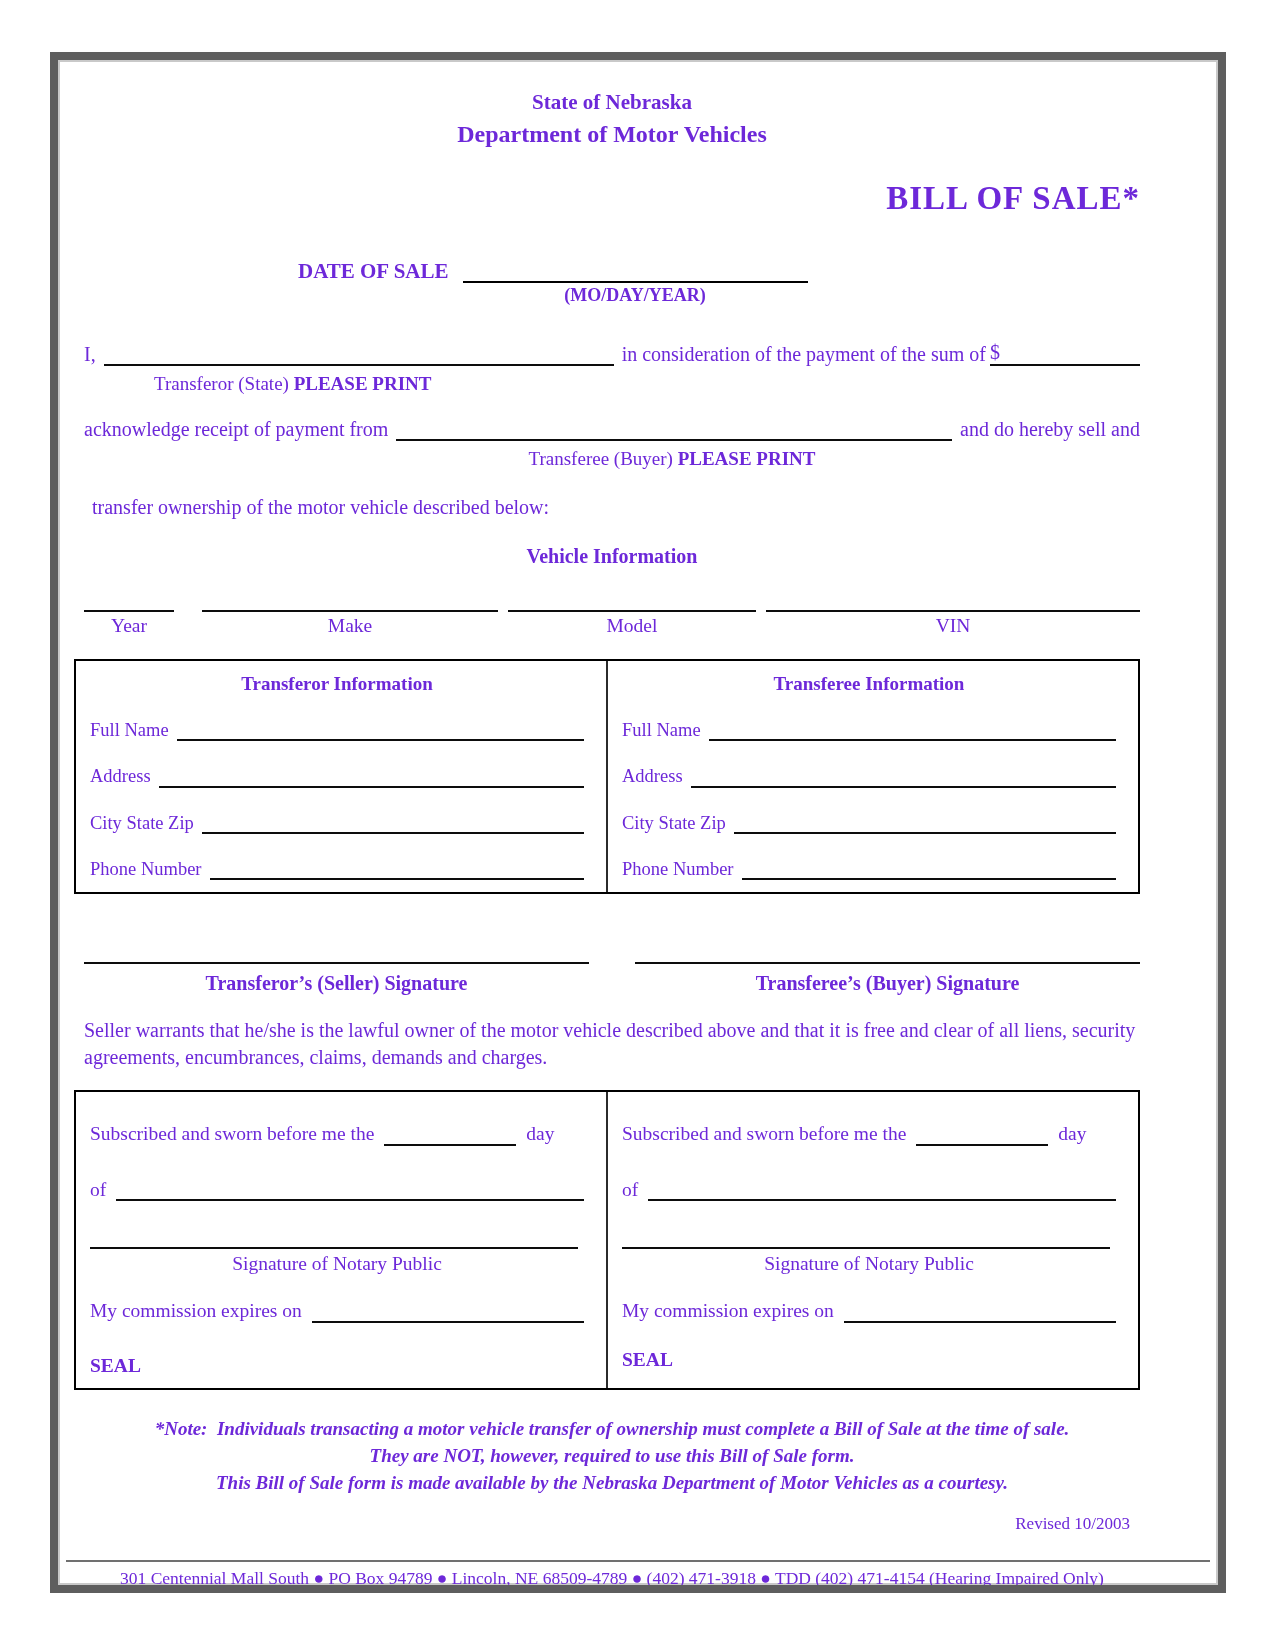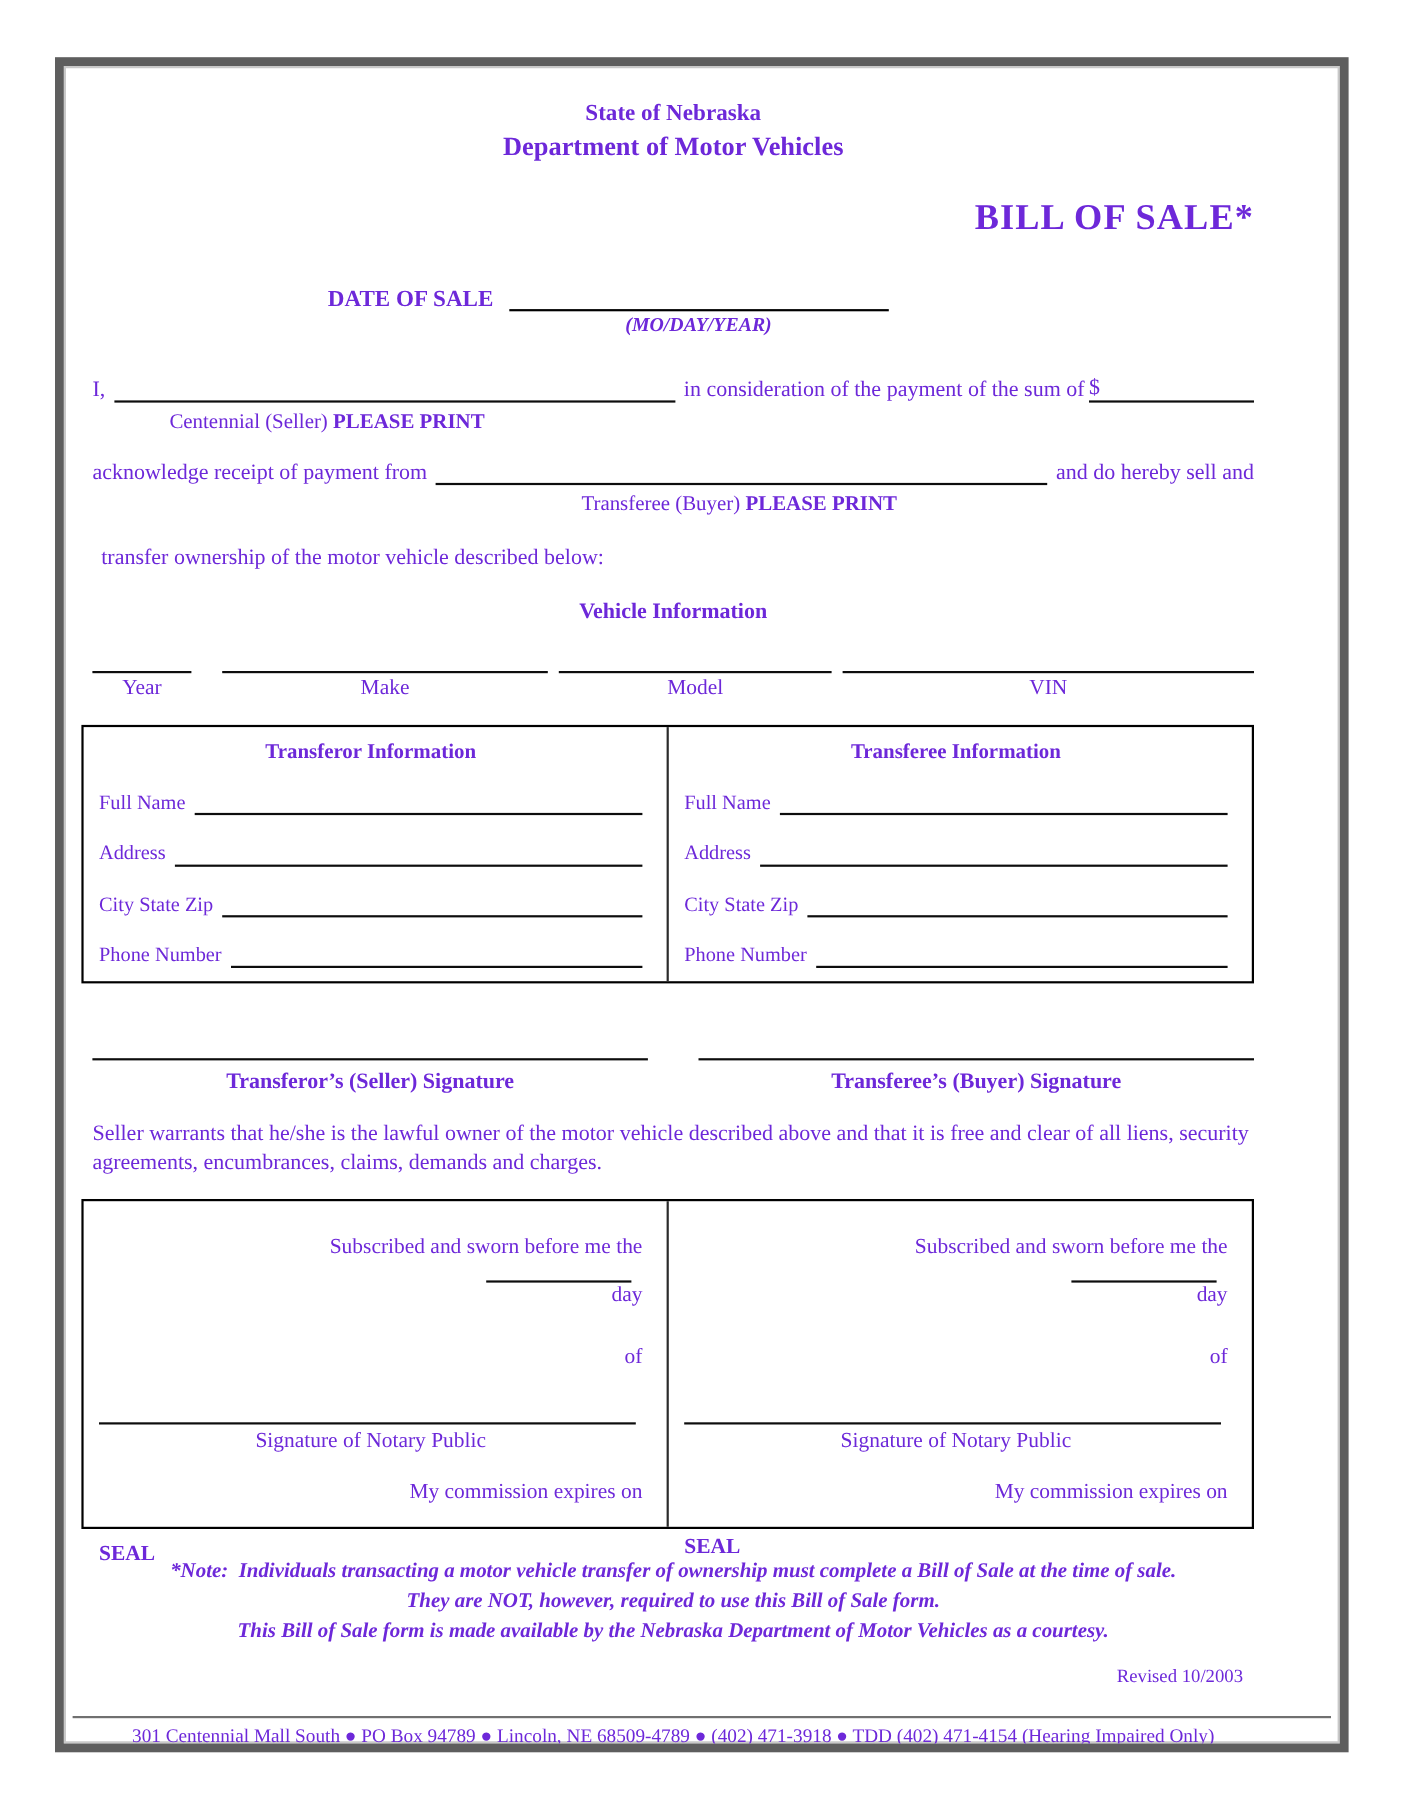--- a/index.html
+++ b/index.html
@@ -26,21 +26,21 @@
   .bold { font-weight: bold; }
 
   
   .h-state { text-align: center; font-weight: bold; font-size: 21px; }
   .h-dept  { text-align: center; font-weight: bold; font-size: 24px; margin-top: 6px; }
   .h-title { text-align: right; font-weight: bold; font-size: 33px; margin-top: 32px; letter-spacing: 1px; }
 
   
   .date-row { margin-top: 42px; margin-left: 214px; font-size: 21px; display: flex; align-items: flex-start; }
   .date-label { font-weight: bold; white-space: nowrap; line-height: 1.2; }
-  .date-col { display: inline-flex; flex-direction: column; width: 345px; margin-left: 14px; font-style: italic; }
+  .date-col { display: inline-flex; flex-direction: column; width: 345px; margin-left: 14px; }
   .date-col .line { border-bottom: 2px solid #000; height: 1.15em; }
   .date-hint { text-align: center; font-weight: bold; font-size: 18px; margin-top: 2px; }
 
   
   .fill-row { display: flex; align-items: flex-end; font-size: 20px; margin-top: 26px; }
   .fill-row .txt { white-space: nowrap; line-height: 1.2; }
   .fill-row .line { flex: 1; border-bottom: 2px solid #0d0d0d; height: 1.1em; margin: 0 8px; }
   .money { width: 150px; border-bottom: 2px solid #0d0d0d; margin-left: 4px; line-height: 1.2; }
   .hint-row { font-size: 19px; margin-top: 7px; }
   .hint-left { margin-left: 70px; }
@@ -73,21 +73,21 @@
   .sig-row { display: flex; gap: 46px; margin-top: 66px; }
   .sig-col { flex: 1; }
   .sig-line { border-bottom: 2.5px solid #0d0d0d; height: 4px; }
   .sig-label { text-align: center; font-weight: bold; font-size: 20px; margin-top: 8px; }
 
   .warranty { font-size: 20px; line-height: 1.33; margin-top: 22px; }
 
   
   .notary-box { margin-top: 20px; height: 300px; }
   .notary { padding-top: 16px; }
-  .n-row { display: flex; align-items: flex-end; font-size: 19.5px; flex-direction: column; }
+  .n-row { display: flex; align-items: flex-end; font-size: 19.5px; }
   .n-row .txt { white-space: nowrap; line-height: 1.2; }
   .n-row .line { border-bottom: 2px solid #0d0d0d; height: 1.05em; }
   .n-sworn { margin-top: 14px; }
   .n-sworn .line { width: 132px; margin: 0 10px; }
   .n-of { margin-top: 32px; }
   .n-of .line { flex: 1; margin-left: 10px; }
   .n-sigline { border-bottom: 2px solid #0d0d0d; height: 4px; margin-top: 44px; margin-right: 6px; }
   .n-siglabel { text-align: center; font-size: 19.5px; margin-top: 4px; }
   .n-commission { margin-top: 24px; }
   .n-commission .line { flex: 1; margin-left: 10px; }
@@ -117,21 +117,21 @@
       </span>
     </div>
 
     <div class="fill-row" style="margin-top:34px;">
       <span class="txt">I,</span>
       <span class="line"></span>
       <span class="txt">in consideration of the payment of the sum of</span>
       <span class="money txt">$</span>
     </div>
     <div class="hint-row hint-left">
-      <span>Centennial (Seller) </span><span class="bold">PLEASE PRINT</span>
+      <span>Transferor (State) </span><span class="bold">PLEASE PRINT</span>
     </div>
 
     <div class="fill-row" style="margin-top:22px;">
       <span class="txt">acknowledge receipt of payment from</span>
       <span class="line"></span>
       <span class="txt">and do hereby sell and</span>
     </div>
     <div class="hint-row hint-center">
       <span>Transferee (Buyer) </span><span class="bold">PLEASE PRINT</span>
     </div>

